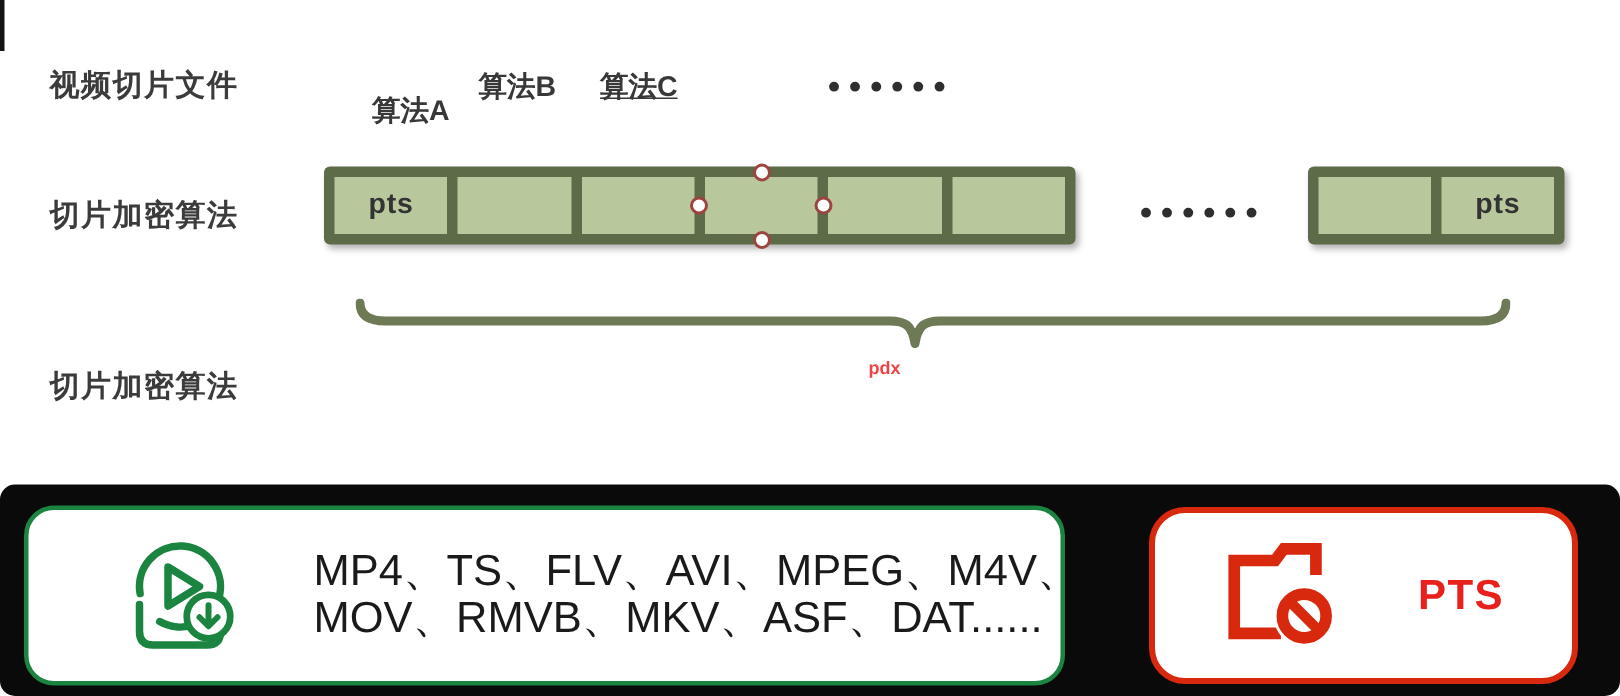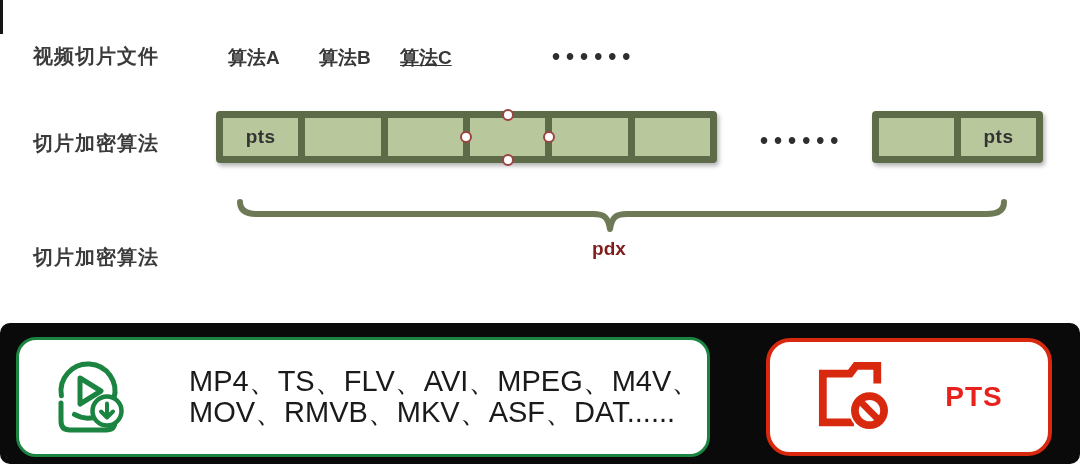--- a/index.html
+++ b/index.html
@@ -10,21 +10,21 @@
   .edge-sliver{position:absolute;left:0;top:0;width:3px;height:34px;background:#141414;}
 
   
   .row-label{position:absolute;left:33px;font-size:20px;font-weight:700;color:#3b3b3b;letter-spacing:1px;white-space:nowrap;}
   .lbl-enc{top:43px;}
   .lbl-slice{top:130px;}
   .lbl-index{top:244px;}
 
   
   .algo{position:absolute;top:45px;font-size:19px;font-weight:700;color:#383838;white-space:nowrap;}
-  .algo-a{left:228px;} .algo-b{left:319px;} .algo-c{left:400px;text-decoration:underline;}
+  .algo-a{left:248px;margin-top:16px;} .algo-b{left:319px;} .algo-c{left:400px;text-decoration:underline;}
 
   .dots{position:absolute;font-size:23px;font-weight:700;color:#2e2e2e;letter-spacing:6px;white-space:nowrap;line-height:1;}
   .dots-top{left:552px;top:46px;}
   .dots-mid{left:760px;top:130px;}
 
   
   .slice-bar{
     position:absolute;top:111px;height:52px;background:#5d6b48;border-radius:4px;
     padding:7px;display:flex;gap:7px;box-sizing:border-box;
     box-shadow:2px 3px 4px rgba(90,90,90,.45);
@@ -38,29 +38,29 @@
     position:absolute;width:8px;height:8px;border-radius:50%;
     background:#ffffff;border:2.5px solid #9c4440;z-index:3;
   }
   .handle-top{left:50%;top:-9px;margin-left:-6px;}
   .handle-bottom{left:50%;bottom:-10px;margin-left:-6px;}
   .handle-left{top:50%;left:-10px;margin-top:-6px;}
   .handle-right{top:50%;right:-10px;margin-top:-6px;}
 
   
   .brace{position:absolute;left:237px;top:199px;}
-  .pdx-label{position:absolute;left:579px;top:238px;width:60px;text-align:center;
-    font-size:19px;font-weight:700;color:#7f1d1d;}
+  .pdx-label{position:absolute;left:579px;top:238px;width:60px;text-align:left;
+    font-size:12px;font-weight:700;color:#ef4444;}
 
   
   .panel{position:absolute;left:0;top:323px;width:1080px;height:141px;background:#0a0a0a;border-radius:10px;}
   .formats-box{
     position:absolute;left:16px;top:337px;width:694px;height:120px;box-sizing:border-box;
     background:#ffffff;border:3px solid #1a8440;border-radius:20px;
-    display:flex;align-items:center;padding-left:22px;gap:56px;
+    display:flex;align-items:center;padding-left:54px;gap:44px;
   }
   .formats-text{font-size:29px;line-height:31px;color:#1a1a1a;white-space:nowrap;}
   .blocked-box{
     position:absolute;left:766px;top:338px;width:286px;height:118px;box-sizing:border-box;
     background:#ffffff;border:4px solid #d8280e;border-radius:24px;
     display:flex;align-items:center;justify-content:center;gap:56px;
   }
   .pts-text{font-size:28px;font-weight:700;color:#e8211d;letter-spacing:1px;}
   .icon-wrap{display:flex;align-items:center;justify-content:center;}
 </style>

